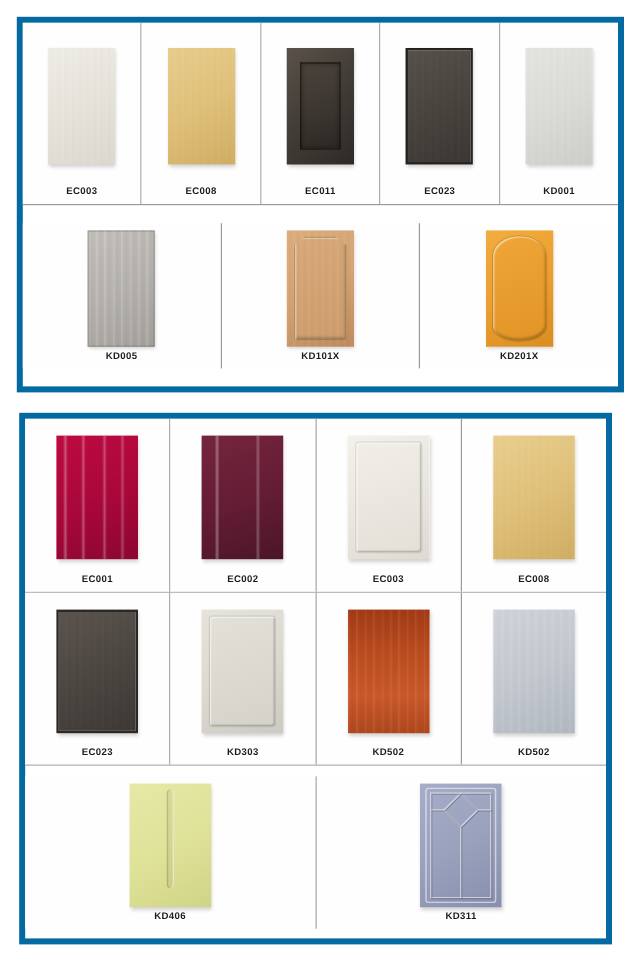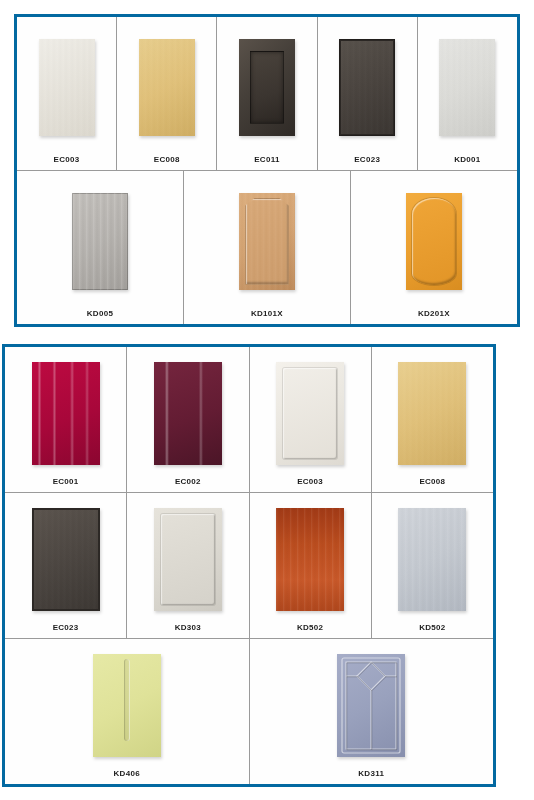--- a/index.html
+++ b/index.html
@@ -13,33 +13,33 @@
   .page {
     position: relative;
     width: 534px; height: 800px;
     background: #ffffff;
   }
 
   
   .panel-table {
     position: absolute;
     background: #ffffff;
-    border: 3px solid #0369a1;
+    border: 5px solid #0369a1;
     display: flex;
     flex-direction: column;
   }
   #table-a { left: 14px; top: 14px; width: 506px; height: 313px; }
-  #table-b { left: 2px; top: 344px; width: 494px; height: 443px; }
+  #table-b { left: 16px; top: 344px; width: 494px; height: 443px; }
 
   .table-row {
     display: flex;
     flex: 1 1 0;
     border-bottom: 1px solid #9a9a9a;
   }
-  .table-row:last-child { border-bottom: none; }
+  .table-row:last-child { border-bottom: none; align-items: center; }
 
   .cell {
     flex: 1 1 0;
     border-right: 1px solid #9a9a9a;
     display: flex;
     flex-direction: column;
     align-items: center;
     justify-content: flex-start;
     padding: 6px 4px 2px 4px;
     background: #fefefe;

